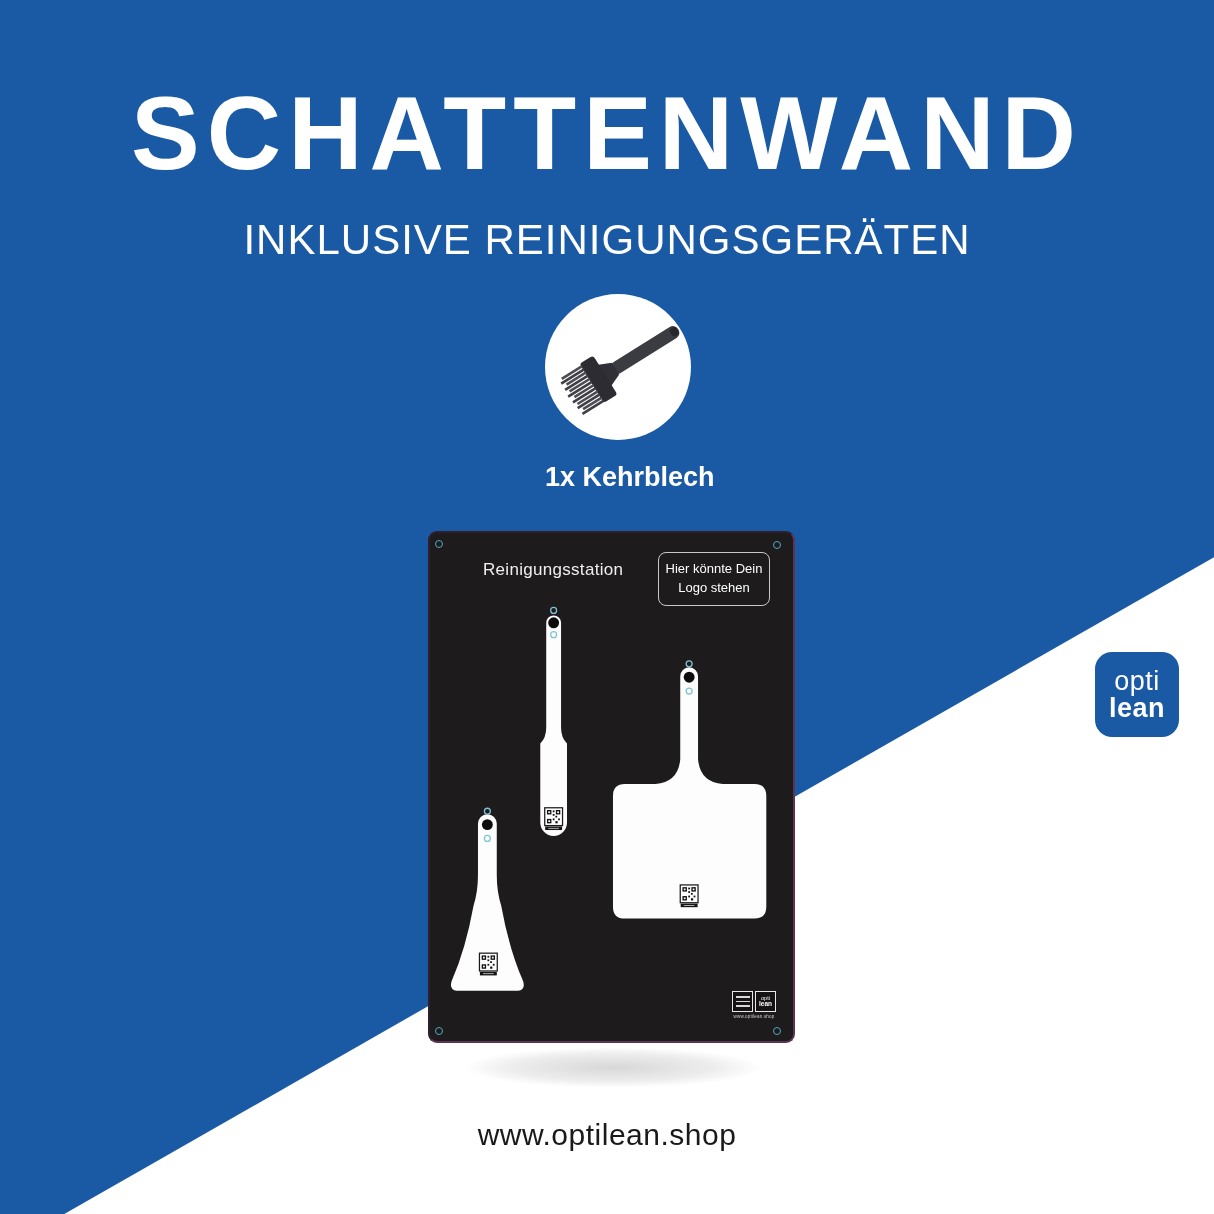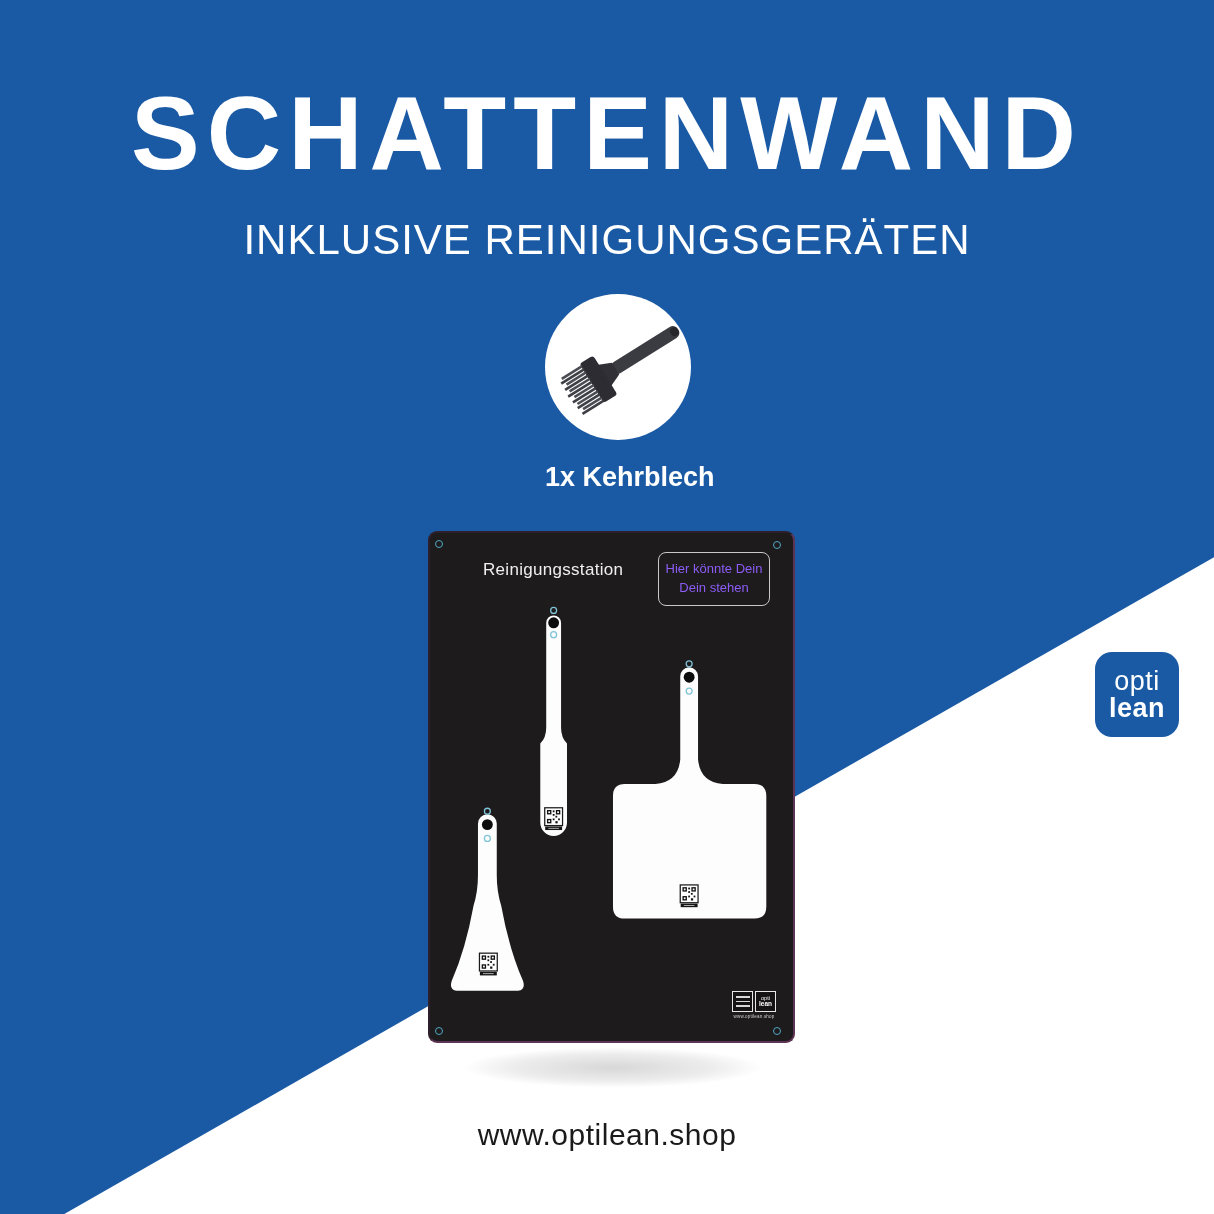--- a/index.html
+++ b/index.html
@@ -29,21 +29,21 @@
     white-space:nowrap; }
 
   
   .board { position:absolute; left:428px; top:531px; width:367px; height:512px;
     background:#1E1B1C; border-radius:9px;
     border:2px solid; border-color:#2e1f2c #5e3454 #5e3454 #2e1f2c; }
   .board-title { position:absolute; left:20px; top:27px; color:#efefef;
     font-size:17px; letter-spacing:.3px;margin-left:33px; }
   .logo-box { position:absolute; right:23px; top:19px; width:112px;
     border:1.5px solid #c9c9c9; border-radius:8px; padding:7px 6px;
-    text-align:center; color:#8b5cf6; font-size:13px; line-height:1.45; }
+    text-align:center; color:#ffffff; font-size:13px; line-height:1.45; }
   .screw { position:absolute; width:8px; height:8px; border:1.6px solid #4FA8C4;
     border-radius:50%; }
   .screw.tl { left:5px; top:7px; } .screw.tr { right:12px; top:8px; }
   .screw.bl { left:5px; bottom:6px; } .screw.br { right:12px; bottom:6px; }
   .sil-svg { position:absolute; left:0; top:0; width:100%; height:100%; }
 
   
   .board-footer { position:absolute; right:16px; bottom:22px; width:46px; }
   .bf-boxes { display:flex; gap:2px; justify-content:center; }
   .bf-box { width:21px; height:21px; border:1px solid #e8e8e8; background:#161314;
@@ -120,21 +120,21 @@
     <div class="board">
       <span class="screw tl"></span>
       <span class="screw tr"></span>
       <span class="screw bl"></span>
       <span class="screw br"></span>
 
       <div class="board-title">Reinigungsstation</div>
 
       <div class="logo-box">
         <span>Hier könnte Dein</span><br>
-        <span>Dein stehen</span>
+        <span>Logo stehen</span>
       </div>
 
       <svg class="sil-svg" viewBox="0 0 367 512">
         <defs>
           <g id="qr">
             <rect x="0" y="0" width="20" height="20" fill="#fff" stroke="#1A1A1A" stroke-width="1.4"></rect>
             <rect x="2.5" y="2.5" width="5" height="5" fill="#111"></rect>
               <rect x="4" y="4" width="2" height="2" fill="#fff"></rect>
             <rect x="12.5" y="2.5" width="5" height="5" fill="#111"></rect>
               <rect x="14" y="4" width="2" height="2" fill="#fff"></rect>

